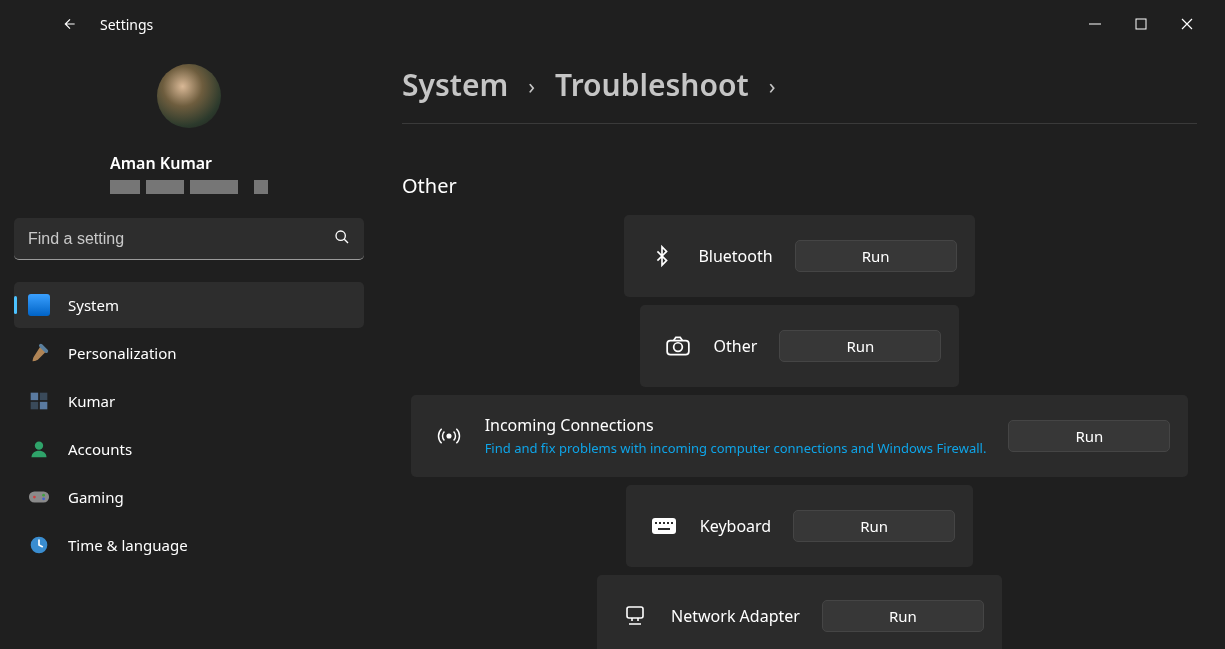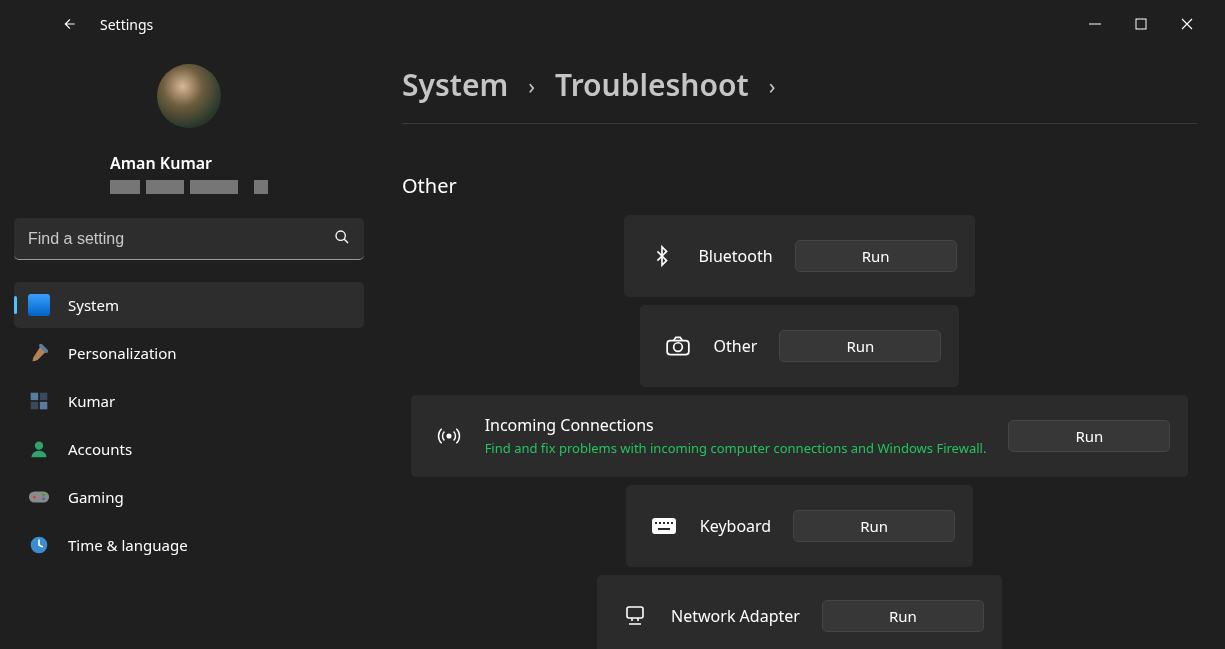--- a/index.html
+++ b/index.html
@@ -171,21 +171,21 @@
     gap: 22px;
   }
   .card-icon {
     width: 28px; height: 28px;
     display:flex; align-items:center; justify-content:center;
     flex-shrink:0;
     color:#ffffff;
   }
   .card-body { flex: 1 1 auto; }
   .card-title { font-size: 16px; font-weight: 400; }
-  .card-desc { font-size: 13px; color:#22c55e; margin-top:4px; max-width:520px; line-height:1.35; }
+  .card-desc { font-size: 13px; color:#0ea5e9; margin-top:4px; max-width:520px; line-height:1.35; }
   .run-btn {
     width: 162px;
     height: 32px;
     background:#373737;
     border: 1px solid #454545;
     border-radius: 5px;
     color:#ffffff;
     font-size: 15px;
     display:flex; align-items:center; justify-content:center;
     cursor:pointer;

